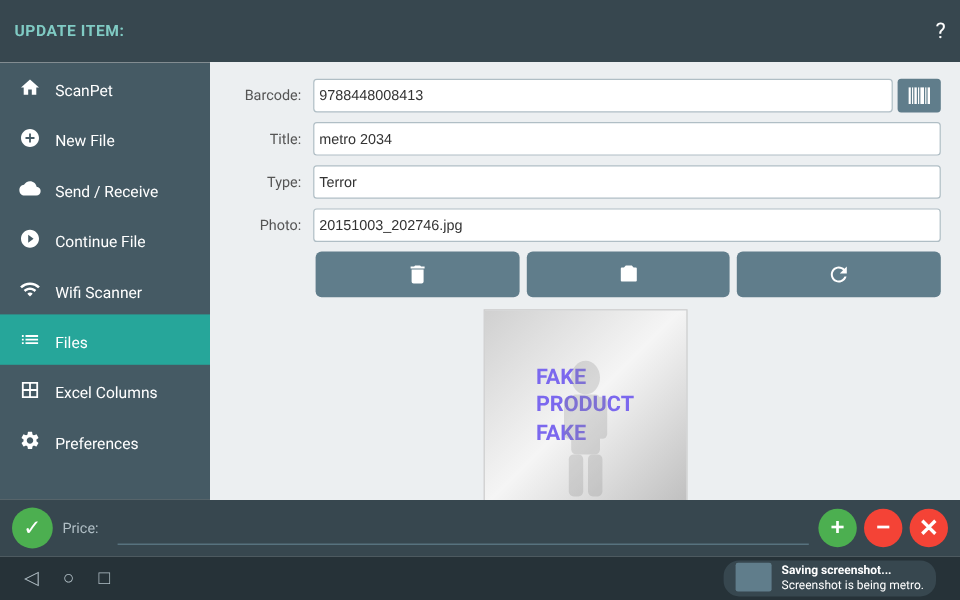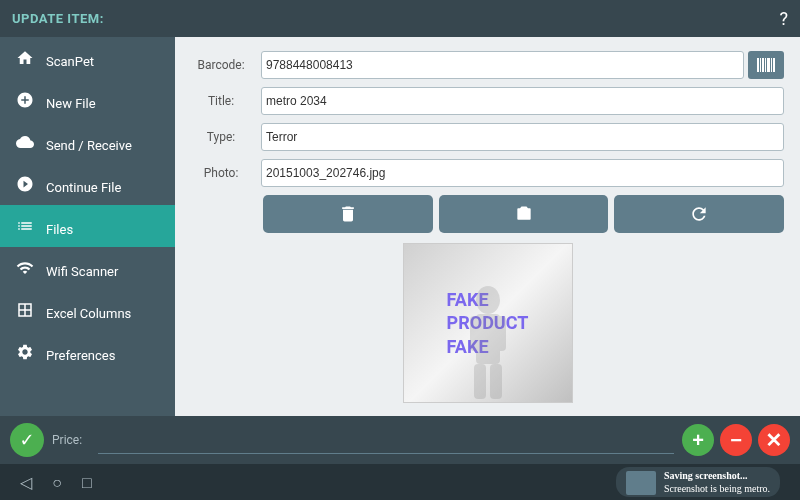--- a/index.html
+++ b/index.html
@@ -1,21 +1,21 @@
 <!DOCTYPE html>
 <html><head>
   <meta charset="utf-8">
   <style>
     * { box-sizing: border-box; margin: 0; padding: 0; }
     body { width: 800px; height: 500px; overflow: hidden; font-family: 'Roboto', Arial, sans-serif; background: #e0e0e0; display: flex; flex-direction: column; }
 
     
     .top-bar {
       background: #37474f;
-      height: 37px;
+      height: 52px;
       display: flex;
       align-items: center;
       padding: 0 12px;
       justify-content: space-between;
     }
     .top-bar-title {
       color: #80cbc4;
       font-size: 13px;
       font-weight: bold;
       letter-spacing: 0.5px;
@@ -71,21 +71,21 @@
     
     .form-row {
       display: flex;
       align-items: center;
       margin-bottom: 8px;
     }
     .form-label {
       width: 70px;
       font-size: 12px;
       color: #555;
-      text-align: center;
+      text-align: right;
       padding-right: 10px;
       flex-shrink: 0;
     }
     .form-input {
       flex: 1;
       height: 28px;
       border: 1px solid #b0bec5;
       border-radius: 3px;
       background: white;
       padding: 0 4px;
@@ -257,26 +257,25 @@
       gap: 20px;
     }
     .nav-icon {
       color: #b0bec5;
       font-size: 16px;
       cursor: pointer;
     }
     
     .screenshot-notification {
       display: flex;
-      align-items: flex-end;
+      align-items: flex-start;
       gap: 8px;
       background: #37474f;
       padding: 2px 10px;
       border-radius: 13px;
-      font-family: Liberation Serif, serif;
     }
     .screenshot-text {
       font-size: 10px;
       color: white;
       line-height: 1.3;
     }
     .screenshot-thumb {
       width: 30px;
       height: 24px;
       background: #607d8b;
@@ -324,36 +323,36 @@
 
     <div class="sidebar-item">
       <span class="sidebar-icon">
         <svg viewBox="0 0 24 24">
             <path d="M12 2C6.48 2 2 6.48 2 12s4.48 10 10 10 10-4.48 10-10S17.52 2 12 2zm-2 14.5v-9l6 4.5-6 4.5z"></path>
           </svg>
       </span>
       <span>Continue File</span>
     </div>
 
+    <div class="sidebar-item">
+      <span class="sidebar-icon">
+        <svg viewBox="0 0 24 24">
+            <path d="M1 9l2 2c4.97-4.97 13.03-4.97 18 0l2-2C16.93 2.93 7.08 2.93 1 9zm8 8l3 3 3-3c-1.65-1.66-4.34-1.66-6 0zm-4-4l2 2c2.76-2.76 7.24-2.76 10 0l2-2C15.14 9.14 8.87 9.14 5 13z"></path>
+          </svg>
+      </span>
+      <span>Wifi Scanner</span>
+    </div>
+
     <div class="sidebar-item active">
       <span class="sidebar-icon">
         <svg viewBox="0 0 24 24">
             <path d="M3 13h2v-2H3v2zm0 4h2v-2H3v2zm0-8h2V7H3v2zm4 4h14v-2H7v2zm0 4h14v-2H7v2zM7 7v2h14V7H7z"></path>
           </svg>
       </span>
       <span>Files</span>
-    </div>
-
-    <div class="sidebar-item">
-      <span class="sidebar-icon">
-        <svg viewBox="0 0 24 24">
-            <path d="M1 9l2 2c4.97-4.97 13.03-4.97 18 0l2-2C16.93 2.93 7.08 2.93 1 9zm8 8l3 3 3-3c-1.65-1.66-4.34-1.66-6 0zm-4-4l2 2c2.76-2.76 7.24-2.76 10 0l2-2C15.14 9.14 8.87 9.14 5 13z"></path>
-          </svg>
-      </span>
-      <span>Wifi Scanner</span>
     </div>
 
     <div class="sidebar-item">
       <span class="sidebar-icon">
         <svg viewBox="0 0 24 24">
             <path d="M3 3v18h18V3H3zm8 16H5v-6h6v6zm0-8H5V5h6v6zm8 8h-6v-6h6v6zm0-8h-6V5h6v6z"></path>
           </svg>
       </span>
       <span>Excel Columns</span>
     </div>

